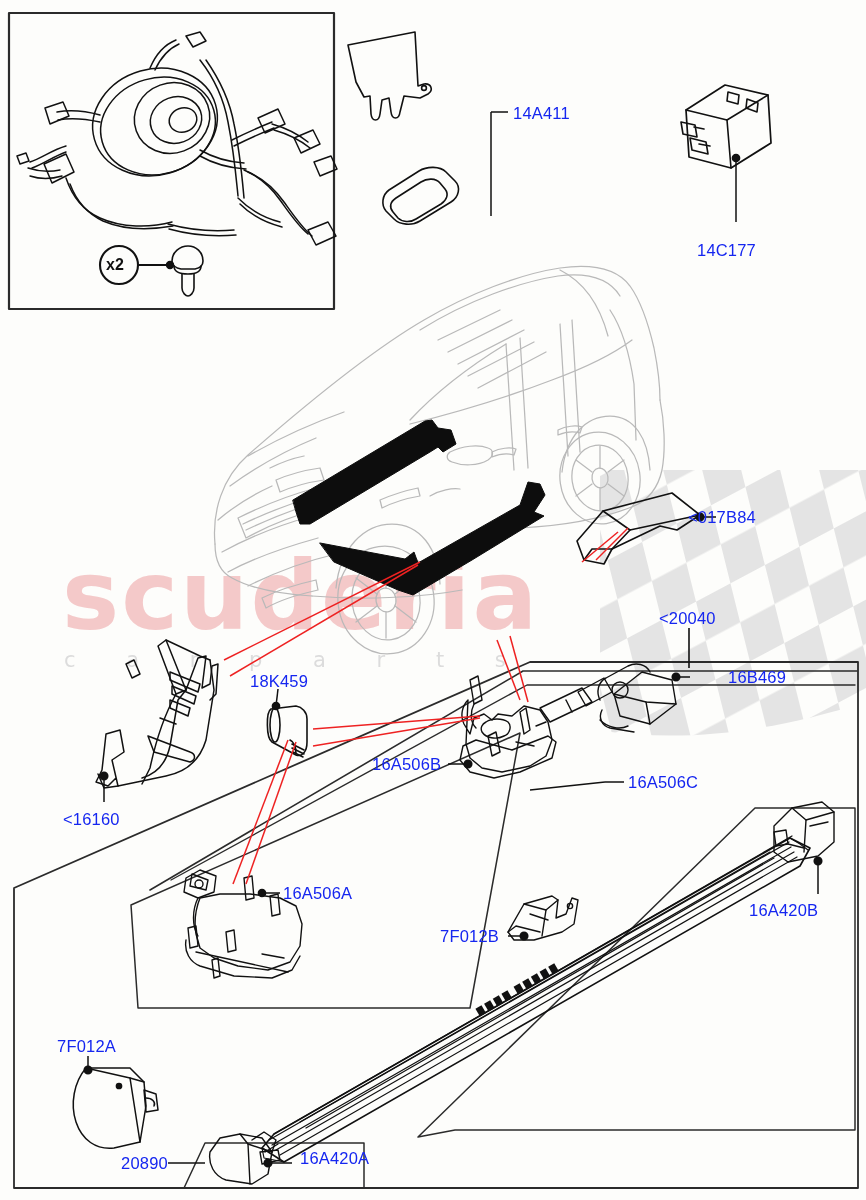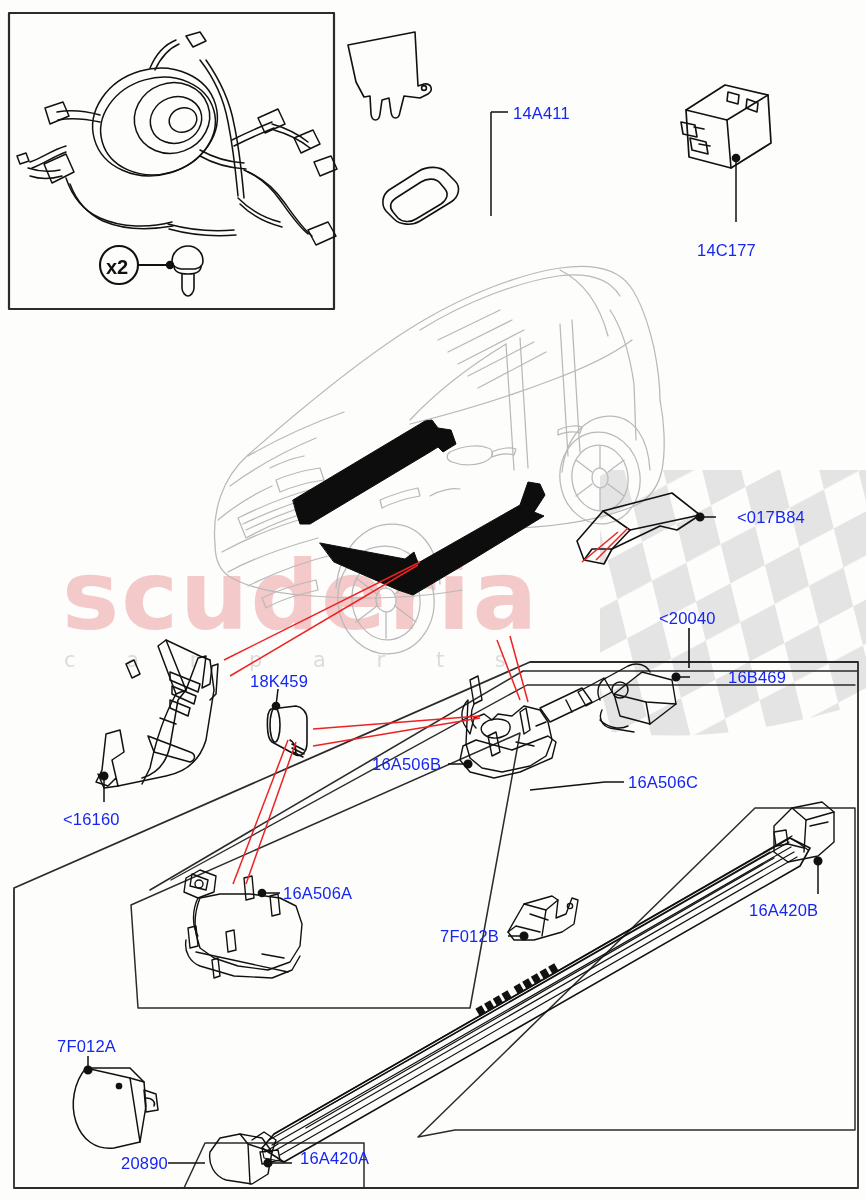--- a/index.html
+++ b/index.html
@@ -413,29 +413,29 @@
       <path d="M88,1056 L88,1070"></path>
       <circle cx="88" cy="1070" r="3.8" fill="#111"></circle>
       <path d="M168,1163 L205,1163"></path>
       <path d="M268,1163 L292,1163"></path>
       <circle cx="268" cy="1163" r="3.8" fill="#111"></circle>
     </g>
   </svg>
 
   <div class="lbl" style="left:513px;top:105px">14A411</div>
   <div class="lbl" style="left:697px;top:242px">14C177</div>
-  <div class="lbl" style="left:737px;top:509px">&lt;017B84</div>
+  <div class="lbl" style="left:688px;top:509px">&lt;017B84</div>
   <div class="lbl" style="left:659px;top:610px">&lt;20040</div>
   <div class="lbl" style="left:728px;top:669px">16B469</div>
   <div class="lbl" style="left:250px;top:673px">18K459</div>
   <div class="lbl" style="left:372px;top:756px">16A506B</div>
   <div class="lbl" style="left:628px;top:774px">16A506C</div>
   <div class="lbl" style="left:63px;top:811px">&lt;16160</div>
   <div class="lbl" style="left:749px;top:902px">16A420B</div>
   <div class="lbl" style="left:283px;top:885px">16A506A</div>
   <div class="lbl" style="left:440px;top:928px">7F012B</div>
   <div class="lbl" style="left:57px;top:1038px">7F012A</div>
   <div class="lbl" style="left:121px;top:1155px">20890</div>
   <div class="lbl" style="left:300px;top:1150px">16A420A</div>
 
-  <div style="position:absolute;left:106px;top:256px;font-size:20px;font-weight:700;
+  <div style="position:absolute;left:106px;top:256px;font-size:16px;font-weight:700;
               color:#111;font-family:'Liberation Sans',sans-serif;">x2</div>
 </div>
 
 </body></html>

